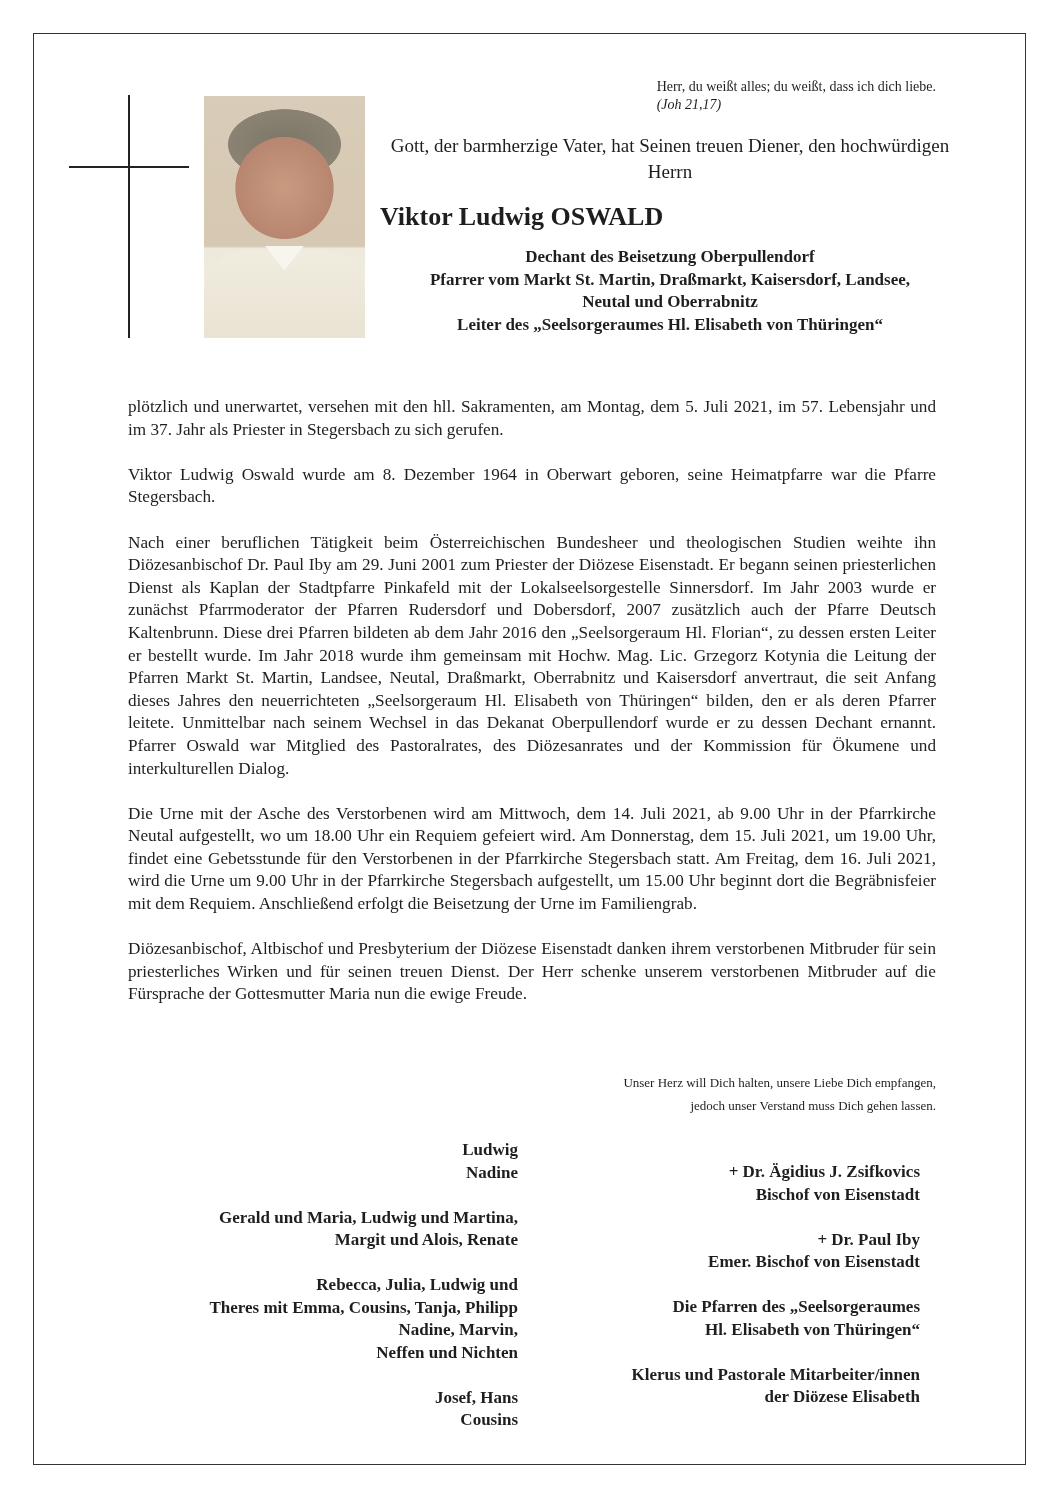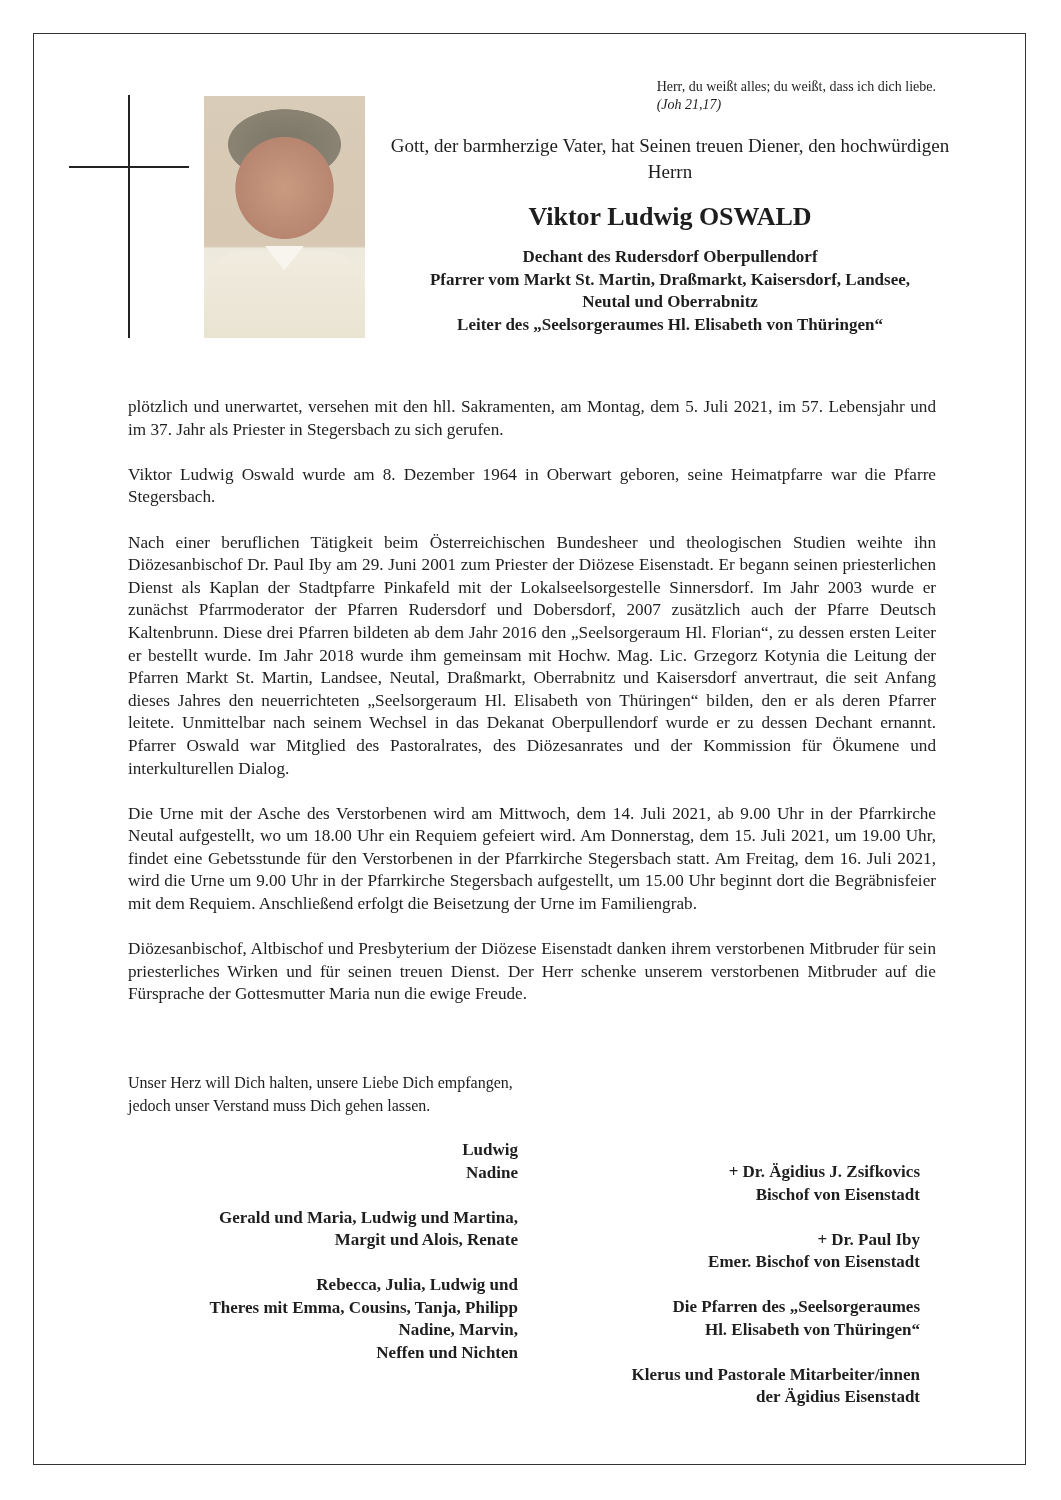--- a/index.html
+++ b/index.html
@@ -14,25 +14,25 @@
                   radial-gradient(ellipse 58% 24% at 50% 20%, #7c7668 0%, #8a8373 60%, rgba(0,0,0,0) 61%),
                   linear-gradient(180deg, #d9ccb8 0%, #d6c8b2 62%, #ede9dc 63%, #f2efe4 100%);
       overflow:hidden; }
     .photo .vest { position:absolute; left:0; bottom:0; width:100%; height:36%;
       background:linear-gradient(180deg,#f0ecdf,#e9e3d2); border-top-left-radius:40px; border-top-right-radius:40px; }
     .photo .collar { position:absolute; left:38%; bottom:28%; width:24%; height:10%; background:#f7f5ee;
       clip-path:polygon(0 0,100% 0,50% 100%); }
     .quote { position:absolute; right:125px; top:78px; text-align:left; font-size:14px; line-height:18px; }
     .quote .ref { font-style:italic; }
     .intro { position:absolute; left:380px; top:133px; width:580px; text-align:center; font-size:19px; line-height:26px; }
-    .name { position:absolute; left:380px; top:200px; width:580px; text-align:center; font-size:26px; font-weight:bold; line-height:34px; }
+    .name { position:absolute; left:380px; top:200px; width:580px; text-align:left; font-size:26px; font-weight:bold; line-height:34px; }
     .titles { position:absolute; left:380px; top:246px; width:580px; text-align:center; font-size:17px; font-weight:bold; line-height:22.5px; }
     .body { position:absolute; left:128px; top:396px; width:808px; font-size:17.2px; line-height:22.6px; text-align:justify; }
     .body p { margin:0 0 22.6px 0; }
-    .verse { position:absolute; left:128px; top:1072px; width:808px; text-align:left; font-size:16px; line-height:22.6px; }
+    .verse { position:absolute; left:128px; top:1072px; width:808px; text-align:right; font-size:13px; line-height:22.6px; }
     .col { position:absolute; text-align:right; font-weight:bold; font-size:17px; line-height:22.5px; }
     .col.left { left:128px; width:390px; top:1139px; }
     .col.right { left:530px; width:390px; top:1161px; }
     .col .grp { margin-bottom:22.5px; }
     .col .grp div { white-space:nowrap; }
   </style>
 </head>
 <body>
 
 <div class="frame"></div>
@@ -53,21 +53,21 @@
 </div>
 
 <div class="intro">
   <div>Gott, der barmherzige Vater, hat Seinen treuen Diener, den hochwürdigen</div>
   <div>Herrn</div>
 </div>
 
 <div class="name">Viktor Ludwig OSWALD</div>
 
 <div class="titles">
-  <div>Dechant des Rudersdorf Oberpullendorf</div>
+  <div>Dechant des Beisetzung Oberpullendorf</div>
   <div>Pfarrer vom Markt St. Martin, Draßmarkt, Kaisersdorf, Landsee,</div>
   <div>Neutal und Oberrabnitz</div>
   <div>Leiter des „Seelsorgeraumes Hl. Elisabeth von Thüringen“</div>
 </div>
 
 <div class="body">
   <p>plötzlich und unerwartet, versehen mit den hll. Sakramenten, am Montag, dem 5. Juli 2021, im 57. Lebensjahr und im 37. Jahr als Priester in Stegersbach zu sich gerufen.</p>
   <p>Viktor Ludwig Oswald wurde am 8. Dezember 1964 in Oberwart geboren, seine Heimatpfarre war die Pfarre Stegersbach.</p>
   <p>Nach einer beruflichen Tätigkeit beim Österreichischen Bundesheer und theologischen Studien weihte ihn Diözesanbischof Dr. Paul Iby am 29. Juni 2001 zum Priester der Diözese Eisenstadt. Er begann seinen priesterlichen Dienst als Kaplan der Stadtpfarre Pinkafeld mit der Lokalseelsorgestelle Sinnersdorf. Im Jahr 2003 wurde er zunächst Pfarrmoderator der Pfarren Rudersdorf und Dobersdorf, 2007 zusätzlich auch der Pfarre Deutsch Kaltenbrunn. Diese drei Pfarren bildeten ab dem Jahr 2016 den „Seelsorgeraum Hl. Florian“, zu dessen ersten Leiter er bestellt wurde. Im Jahr 2018 wurde ihm gemeinsam mit Hochw. Mag. Lic. Grzegorz Kotynia die Leitung der Pfarren Markt St. Martin, Landsee, Neutal, Draßmarkt, Oberrabnitz und Kaisersdorf anvertraut, die seit Anfang dieses Jahres den neuerrichteten „Seelsorgeraum Hl. Elisabeth von Thüringen“ bilden, den er als deren Pfarrer leitete. Unmittelbar nach seinem Wechsel in das Dekanat Oberpullendorf wurde er zu dessen Dechant ernannt. Pfarrer Oswald war Mitglied des Pastoralrates, des Diözesanrates und der Kommission für Ökumene und interkulturellen Dialog.</p>
   <p>Die Urne mit der Asche des Verstorbenen wird am Mittwoch, dem 14. Juli 2021, ab 9.00 Uhr in der Pfarrkirche Neutal aufgestellt, wo um 18.00 Uhr ein Requiem gefeiert wird. Am Donnerstag, dem 15. Juli 2021, um 19.00 Uhr, findet eine Gebetsstunde für den Verstorbenen in der Pfarrkirche Stegersbach statt. Am Freitag, dem 16. Juli 2021, wird die Urne um 9.00 Uhr in der Pfarrkirche Stegersbach aufgestellt, um 15.00 Uhr beginnt dort die Begräbnisfeier mit dem Requiem. Anschließend erfolgt die Beisetzung der Urne im Familiengrab.</p>
@@ -87,32 +87,36 @@
   <div class="grp">
     <div>Gerald und Maria, Ludwig und Martina,</div>
     <div>Margit und Alois, Renate</div>
   </div>
   <div class="grp">
     <div>Rebecca, Julia, Ludwig und</div>
     <div>Theres mit Emma, Cousins, Tanja, Philipp</div>
     <div>Nadine, Marvin,</div>
     <div>Neffen und Nichten</div>
   </div>
+  <div class="grp">
+    <div>Josef, Hans</div>
+    <div>Cousins</div>
+  </div>
 </div>
 
 <div class="col right">
   <div class="grp">
     <div>+ Dr. Ägidius J. Zsifkovics</div>
     <div>Bischof von Eisenstadt</div>
   </div>
   <div class="grp">
     <div>+ Dr. Paul Iby</div>
     <div>Emer. Bischof von Eisenstadt</div>
   </div>
   <div class="grp">
     <div>Die Pfarren des „Seelsorgeraumes</div>
     <div>Hl. Elisabeth von Thüringen“</div>
   </div>
   <div class="grp">
     <div>Klerus und Pastorale Mitarbeiter/innen</div>
-    <div>der Ägidius Eisenstadt</div>
+    <div>der Diözese Elisabeth</div>
   </div>
 </div>
 
 </body></html>

